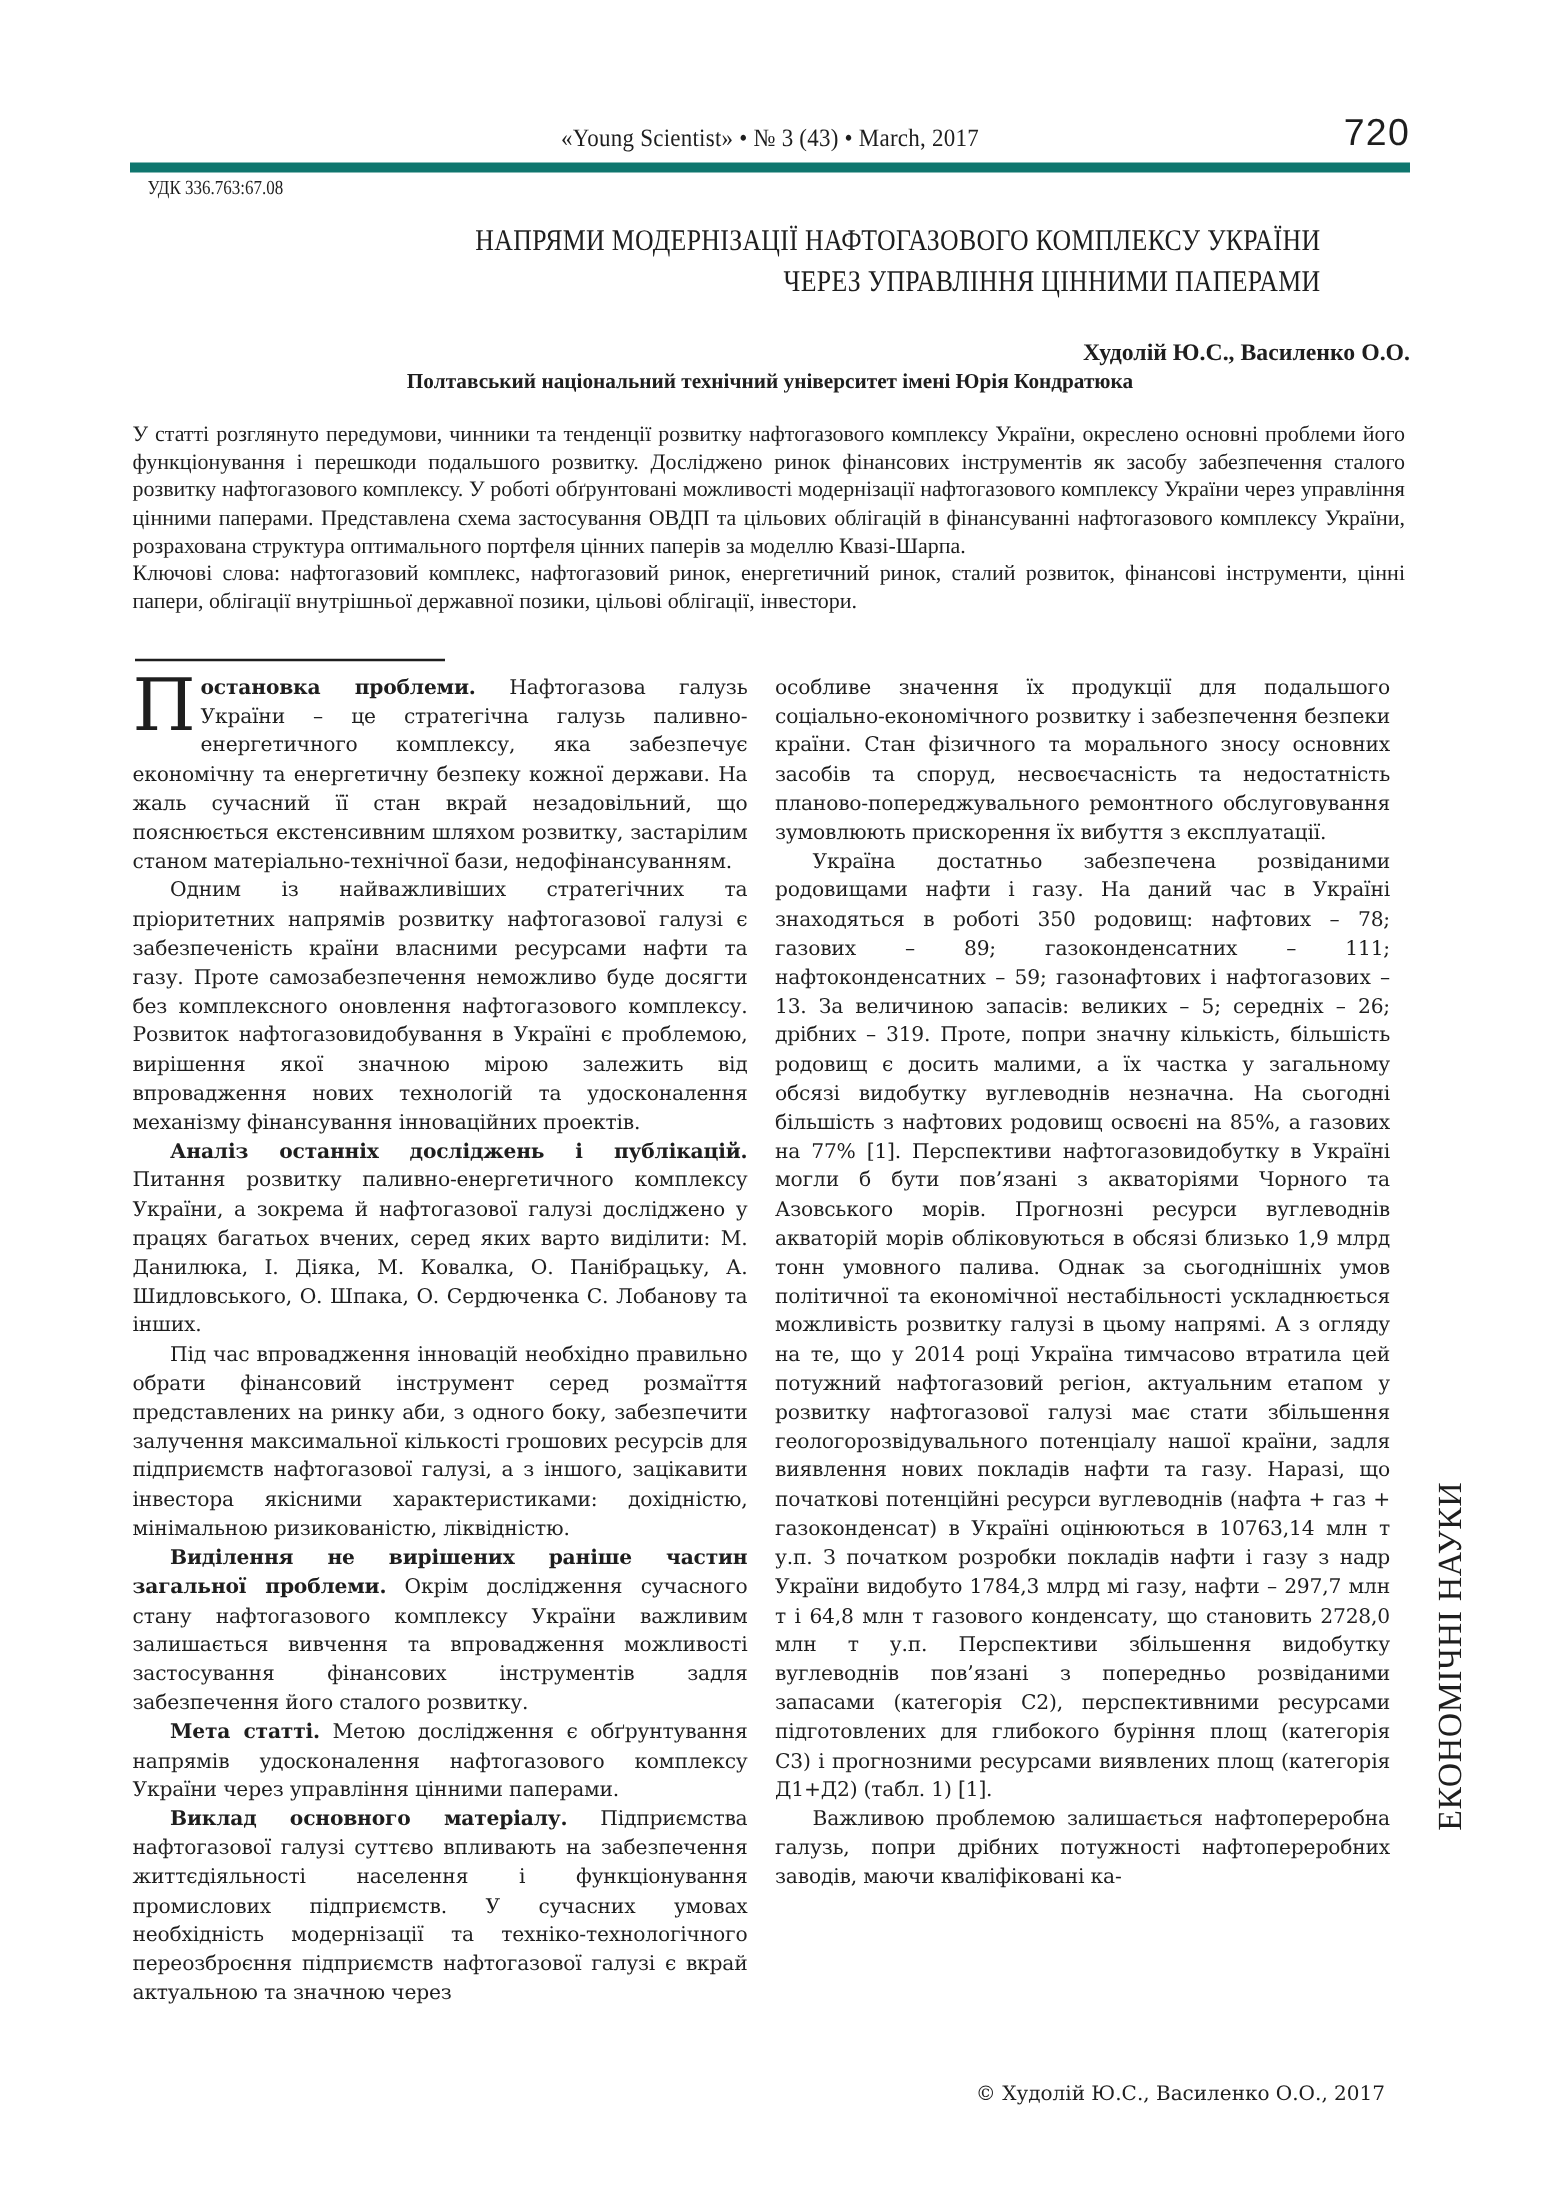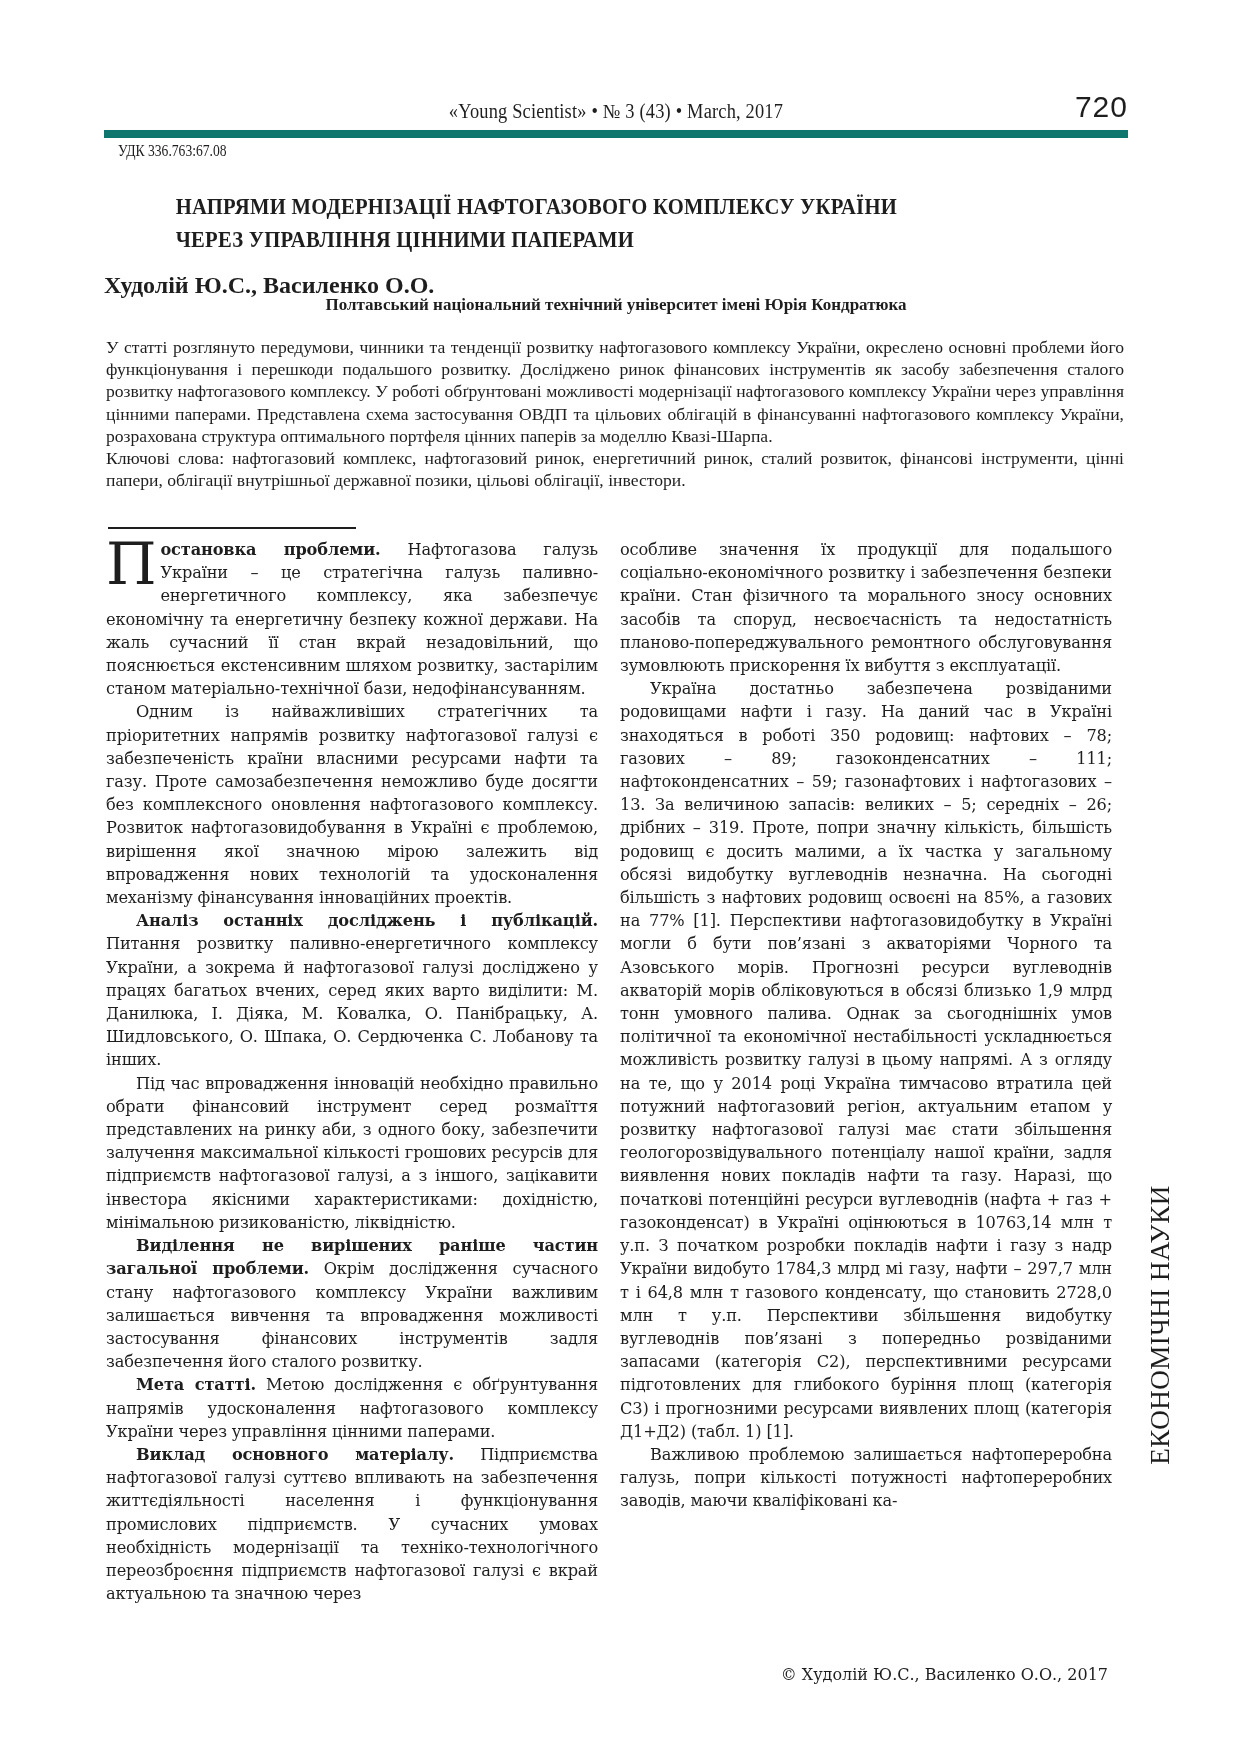--- a/index.html
+++ b/index.html
@@ -1,23 +1,23 @@
 <!DOCTYPE html>
 <html><head>
 <meta charset="utf-8">
 <style>
   html, body { margin: 0; padding: 0; background: #ffffff; }
   body { width: 1240px; height: 1754px; position: relative; overflow: hidden; color: #1e1e1e; }
   .header { position: absolute; left: 104px; top: 96px; width: 1024px; height: 34px; border-bottom: 8px solid #0f766e; }
   .journal { position: absolute; left: 0; right: 0; top: 4px; text-align: center; font-family: "Liberation Serif", serif; font-size: 20px; letter-spacing: 0.2px; transform: scaleX(0.92); }
   .pagenum { position: absolute; right: 0; top: -6px; font-family: "Liberation Sans", sans-serif; font-size: 30px; letter-spacing: 1px; }
   .udk { position: absolute; left: 118px; top: 142px; font-family: "Liberation Serif", serif; font-size: 16px; transform: scaleX(0.85); transform-origin: left; }
-  .title { position: absolute; left: 104px; width: 1024px; top: 190px; text-align: left; font-family: "Liberation Serif", serif; font-weight: bold; font-size: 24px; line-height: 33px; letter-spacing: 0.3px; }
+  .title { position: absolute; left: 104px; width: 1024px; top: 177px; text-align: right; font-family: "Liberation Serif", serif; font-weight: normal; font-size: 24px; line-height: 33px; letter-spacing: 0.3px; }
   .title div { transform: scaleX(0.86); }
-  .authors { position: absolute; left: 104px; width: 1024px; top: 272px; text-align: left; font-family: "Liberation Serif", serif; font-weight: bold; font-size: 24px; }
+  .authors { position: absolute; left: 104px; width: 1024px; top: 272px; text-align: right; font-family: "Liberation Serif", serif; font-weight: bold; font-size: 19px; }
   .affil { position: absolute; left: 104px; width: 1024px; top: 295px; text-align: center; font-family: "Liberation Serif", serif; font-size: 17px; font-weight: bold; }
   .abstract { position: absolute; left: 106px; width: 1018px; top: 336px; font-family: "Liberation Serif", serif; font-size: 17.6px; line-height: 22.2px; text-align: justify; }
   .abstract .kw-label { font-weight: normal; margin-top: 32px; }
   .rule { position: absolute; left: 108px; top: 527px; width: 248px; border-top: 2px solid #1e1e1e; }
   .col { position: absolute; top: 538px; width: 492px; font-family: "DejaVu Serif", serif; font-size: 16.2px; line-height: 23.2px; text-align: justify; letter-spacing: -0.15px; }
   .col-left { left: 106px; }
   .col-right { left: 620px; top: 538px; }
   .col p { margin: 0; text-indent: 30px; }
   .col p.noindent { text-indent: 0; }
   .col b { font-weight: bold; }
@@ -60,20 +60,20 @@
   <p><b>Аналіз останніх досліджень і публікацій.</b><span> Питання розвитку паливно-енергетичного комплексу України, а зокрема й нафтогазової галузі досліджено у працях багатьох вчених, серед яких варто виділити: М. Данилюка, І. Діяка, М. Ковалка, О. Панібрацьку, А. Шидловського, О. Шпака, О. Сердюченка С. Лобанову та інших.</span></p>
   <p>Під час впровадження інновацій необхідно правильно обрати фінансовий інструмент серед розмаїття представлених на ринку аби, з одного боку, забезпечити залучення максимальної кількості грошових ресурсів для підприємств нафтогазової галузі, а з іншого, зацікавити інвестора якісними характеристиками: дохідністю, мінімальною ризикованістю, ліквідністю.</p>
   <p><b>Виділення не вирішених раніше частин загальної проблеми.</b><span> Окрім дослідження сучасного стану нафтогазового комплексу України важливим залишається вивчення та впровадження можливості застосування фінансових інструментів задля забезпечення його сталого розвитку.</span></p>
   <p><b>Мета статті.</b><span> Метою дослідження є обґрунтування напрямів удосконалення нафтогазового комплексу України через управління цінними паперами.</span></p>
   <p><b>Виклад основного матеріалу.</b><span> Підприємства нафтогазової галузі суттєво впливають на забезпечення життєдіяльності населення і функціонування промислових підприємств. У сучасних умовах необхідність модернізації та техніко-технологічного переозброєння підприємств нафтогазової галузі є вкрай актуальною та значною через</span></p>
 </div>
 
 <div class="col col-right">
   <p class="noindent">особливе значення їх продукції для подальшого соціально-економічного розвитку і забезпечення безпеки країни. Стан фізичного та морального зносу основних засобів та споруд, несвоєчасність та недостатність планово-попереджувального ремонтного обслуговування зумовлюють прискорення їх вибуття з експлуатації.</p>
   <p>Україна достатньо забезпечена розвіданими родовищами нафти і газу. На даний час в Україні знаходяться в роботі 350 родовищ: нафтових – 78; газових – 89; газоконденсатних – 111; нафтоконденсатних – 59; газонафтових і нафтогазових – 13. За величиною запасів: великих – 5; середніх – 26; дрібних – 319. Проте, попри значну кількість, більшість родовищ є досить малими, а їх частка у загальному обсязі видобутку вуглеводнів незначна. На сьогодні більшість з нафтових родовищ освоєні на 85%, а газових на 77% [1]. Перспективи нафтогазовидобутку в Україні могли б бути пов’язані з акваторіями Чорного та Азовського морів. Прогнозні ресурси вуглеводнів акваторій морів обліковуються в обсязі близько 1,9 млрд тонн умовного палива. Однак за сьогоднішніх умов політичної та економічної нестабільності ускладнюється можливість розвитку галузі в цьому напрямі. А з огляду на те, що у 2014 році Україна тимчасово втратила цей потужний нафтогазовий регіон, актуальним етапом у розвитку нафтогазової галузі має стати збільшення геологорозвідувального потенціалу нашої країни, задля виявлення нових покладів нафти та газу. Наразі, що початкові потенційні ресурси вуглеводнів (нафта + газ + газоконденсат) в Україні оцінюються в 10763,14 млн т у.п. З початком розробки покладів нафти і газу з надр України видобуто 1784,3 млрд мі газу, нафти – 297,7 млн т і 64,8 млн т газового конденсату, що становить 2728,0 млн т у.п. Перспективи збільшення видобутку вуглеводнів пов’язані з попередньо розвіданими запасами (категорія С2), перспективними ресурсами підготовлених для глибокого буріння площ (категорія С3) і прогнозними ресурсами виявлених площ (категорія Д1+Д2) (табл. 1) [1].</p>
-  <p>Важливою проблемою залишається нафтопереробна галузь, попри кількості потужності нафтопереробних заводів, маючи кваліфіковані ка-</p>
+  <p>Важливою проблемою залишається нафтопереробна галузь, попри дрібних потужності нафтопереробних заводів, маючи кваліфіковані ка-</p>
 </div>
 
 <div class="side">
   <span>ЕКОНОМІЧНІ НАУКИ</span>
 </div>
 
 <div class="copyright">© Худолій Ю.С., Василенко О.О., 2017</div>
 
 </body></html>

